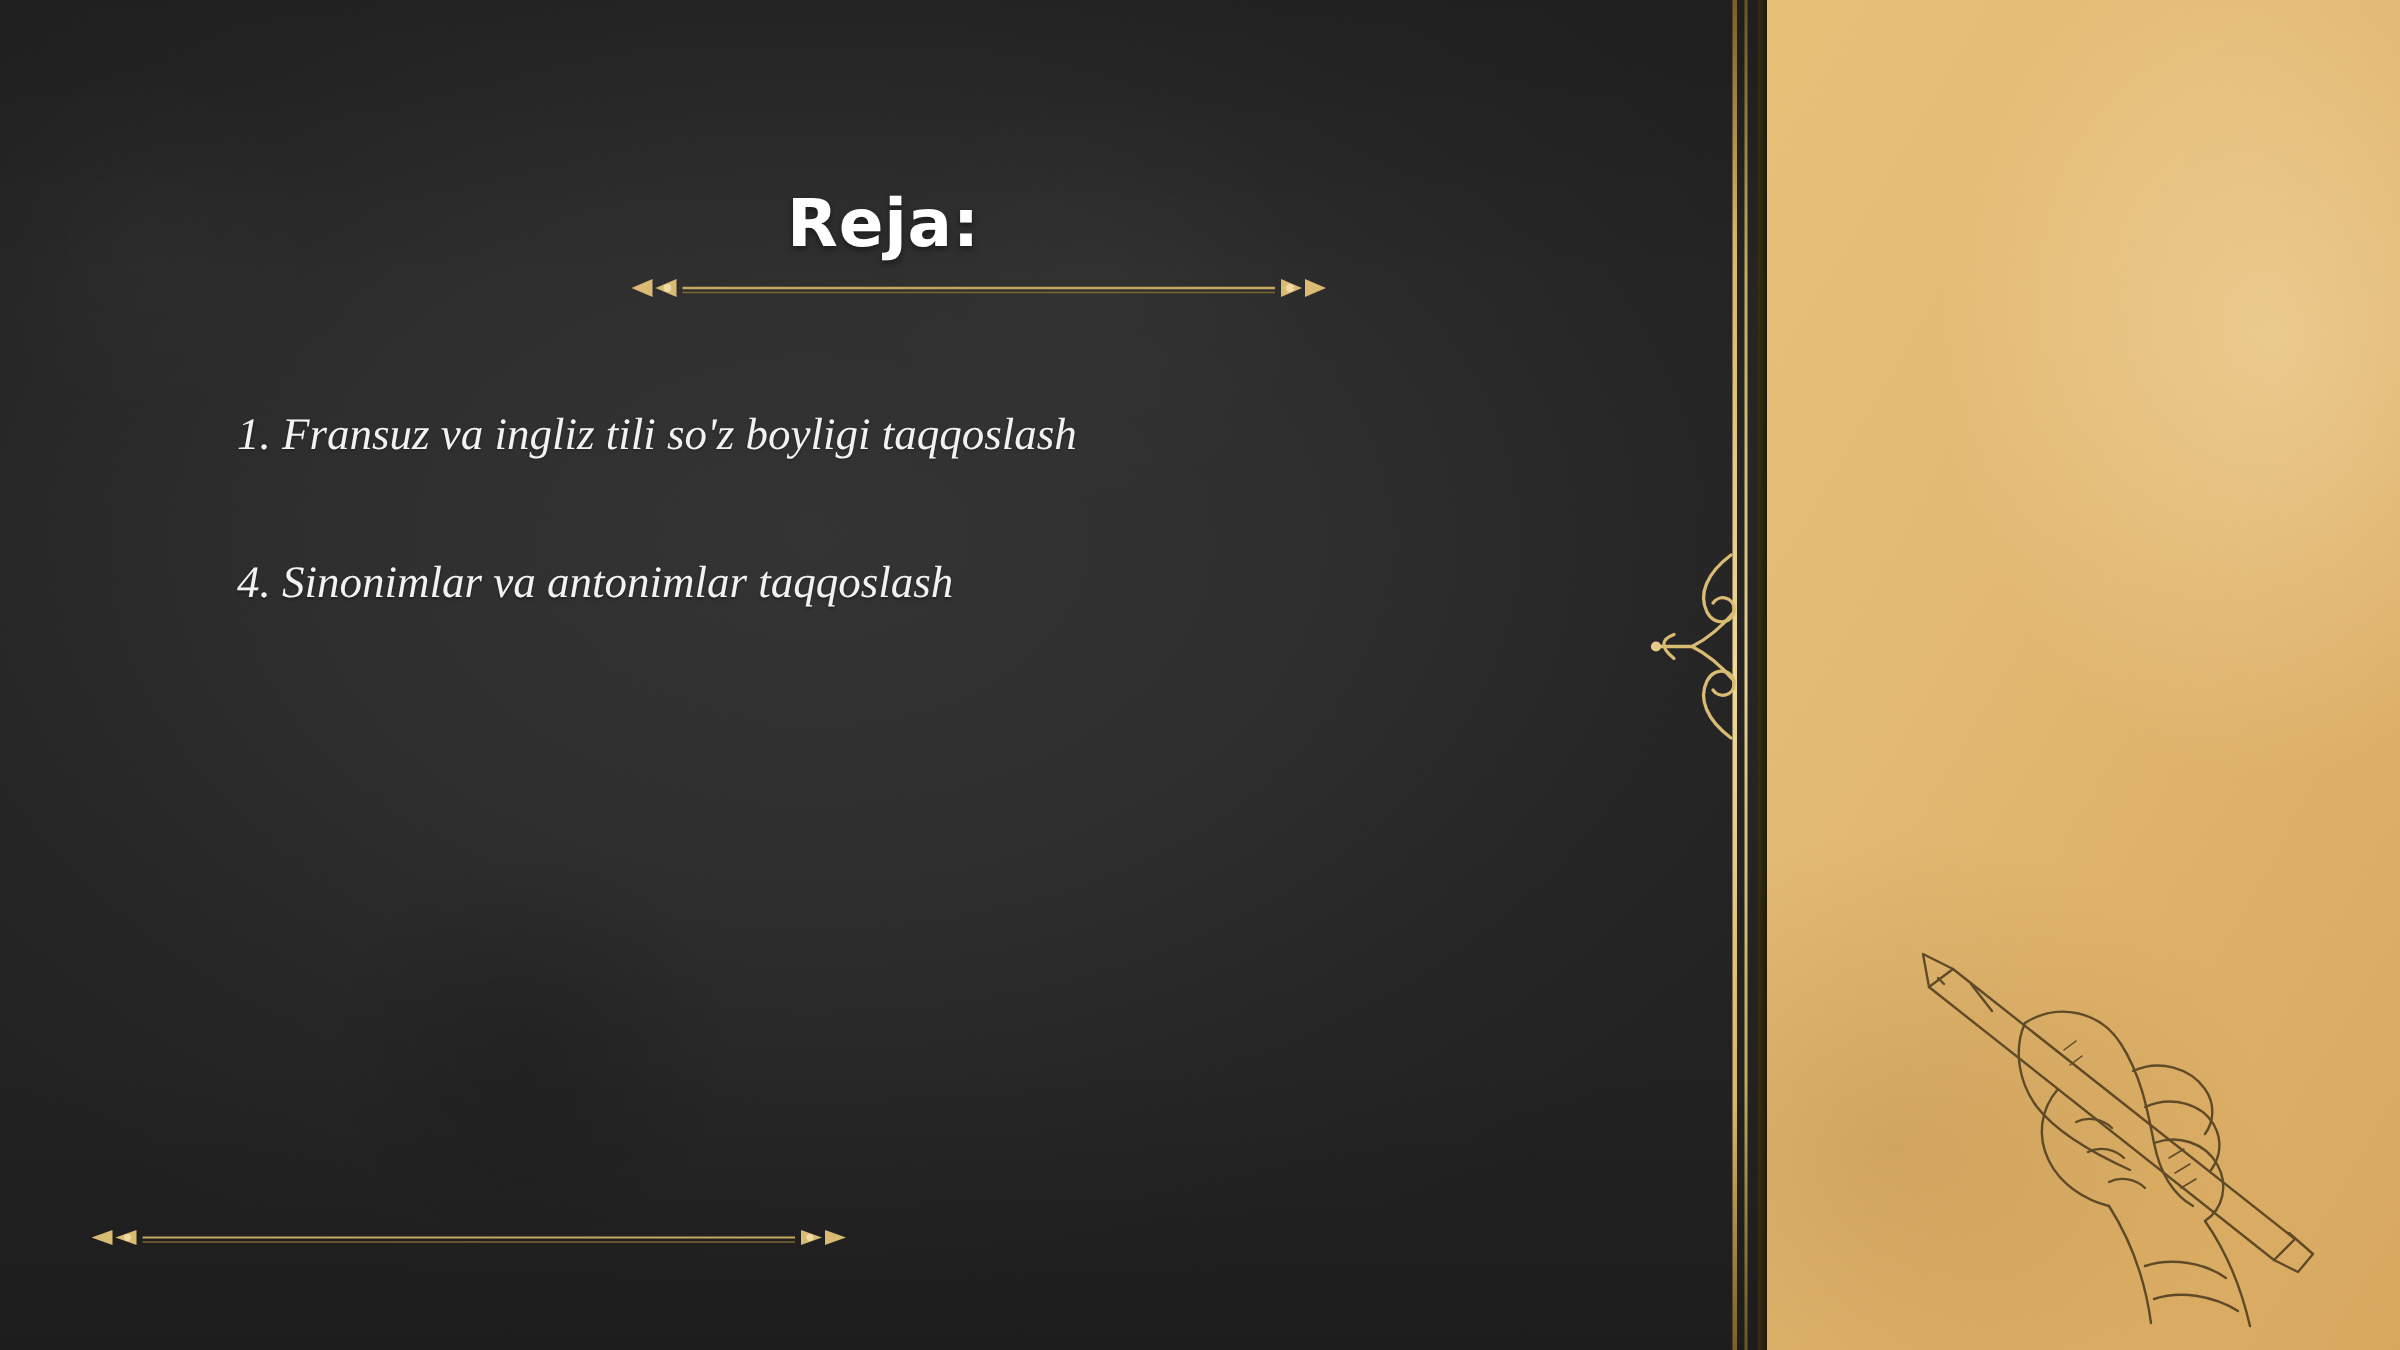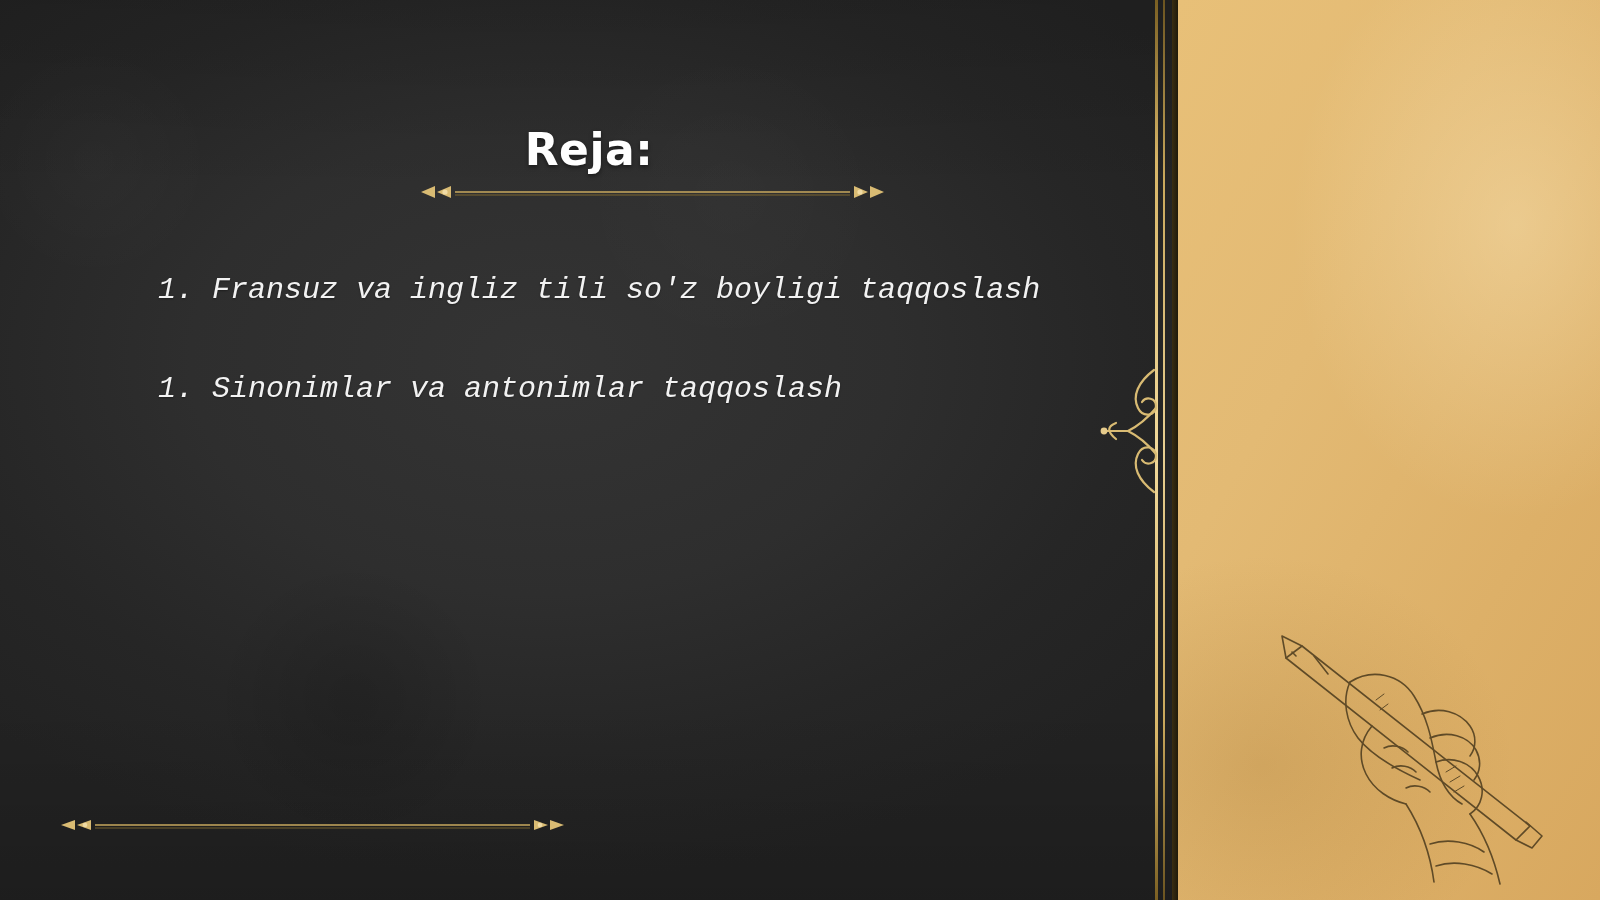--- a/index.html
+++ b/index.html
@@ -110,21 +110,21 @@
 
   
   .list {
     position: absolute;
     left: 158px;
     top: 272px;
     width: 960px;
   }
   .list-item {
     color: #f2f2f2;
-    font-family: Liberation Mono, monospace;
+    font-family: Liberation Serif, serif;
     font-style: italic;
     font-size: 30px;
     line-height: 1.2;
     margin-bottom: 63px;
     white-space: nowrap;
     text-shadow: 0 1px 2px rgba(0,0,0,0.35);
   }
   .list-item:last-child { margin-bottom: 0; }
 
   
@@ -217,21 +217,21 @@
       <polygon points="453,10 439,4 439,16"></polygon>
     </g>
     <g fill="#f0dba5">
       <circle cx="30" cy="10" r="2.6"></circle>
       <circle cx="445" cy="10" r="2.6"></circle>
     </g>
   </svg>
 
   <div class="list">
     <div class="list-item">1. Fransuz va ingliz tili so'z boyligi taqqoslash</div>
-    <div class="list-item">1. Sinonimlar va antonimlar taqqoslash</div>
+    <div class="list-item">4. Sinonimlar va antonimlar taqqoslash</div>
   </div>
 
   <svg class="bottom-divider" viewBox="0 0 515 20" preserveAspectRatio="none">
     <line x1="40" y1="10" x2="475" y2="10" stroke="#c8a85e" stroke-width="1.4"></line>
     <line x1="40" y1="13" x2="475" y2="13" stroke="#7d6630" stroke-width="0.9"></line>
     <g fill="#d9bb73">
       <polygon points="6,10 20,5 20,15"></polygon>
       <polygon points="22,10 36,5 36,15"></polygon>
       <polygon points="509,10 495,5 495,15"></polygon>
       <polygon points="493,10 479,5 479,15"></polygon>

